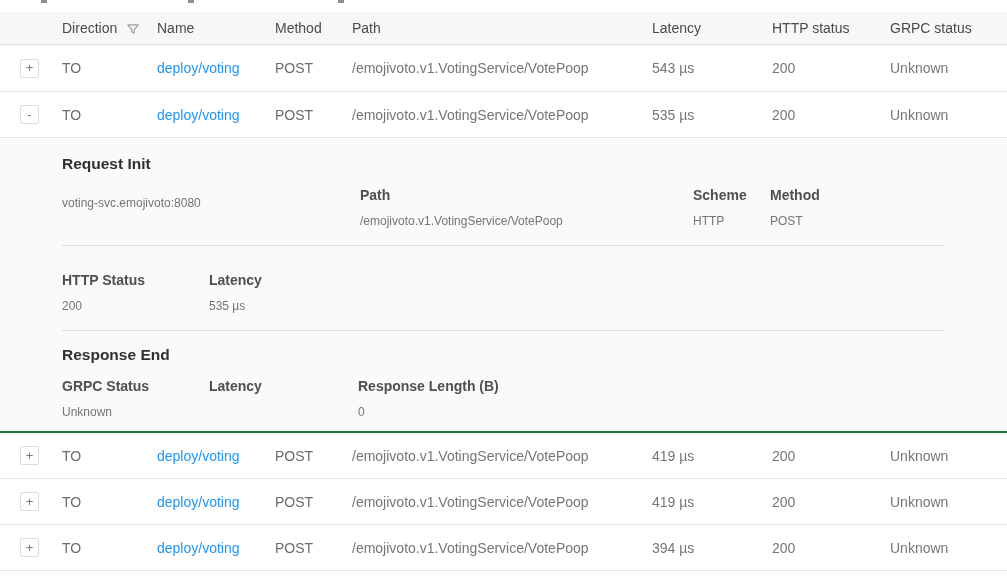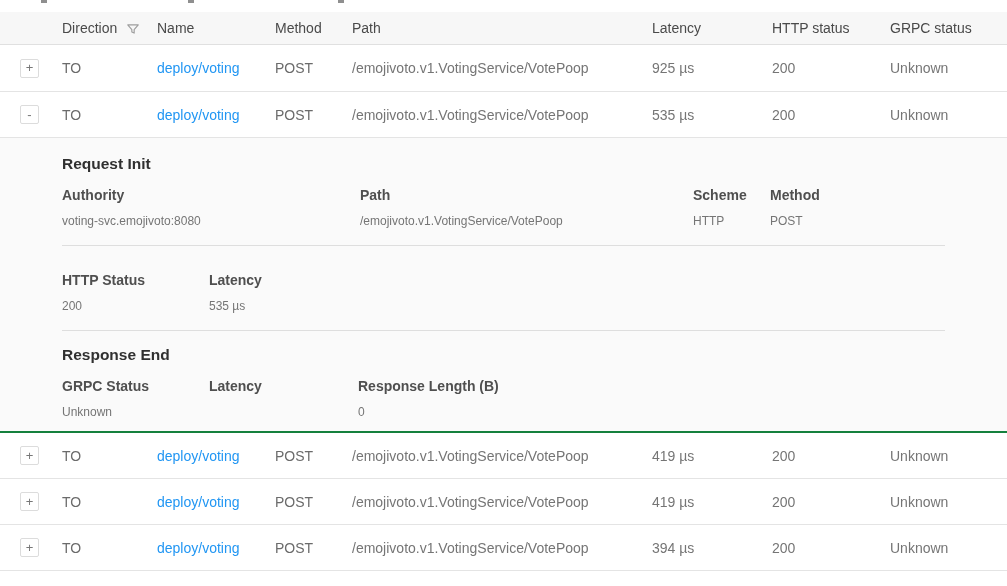--- a/index.html
+++ b/index.html
@@ -119,21 +119,21 @@
     <div class="cell">HTTP status</div>
     <div class="cell">GRPC status</div>
   </div>
 
   <div class="trow row-first">
     <div class="cell cell-expand"><button class="expand-btn">+</button></div>
     <div class="cell">TO</div>
     <div class="cell"><a class="link">deploy/voting</a></div>
     <div class="cell">POST</div>
     <div class="cell muted">/emojivoto.v1.VotingService/VotePoop</div>
-    <div class="cell muted">925 µs</div>
+    <div class="cell muted">543 µs</div>
     <div class="cell muted">200</div>
     <div class="cell muted">Unknown</div>
   </div>
 
   <div class="trow">
     <div class="cell cell-expand"><button class="expand-btn">-</button></div>
     <div class="cell">TO</div>
     <div class="cell"><a class="link">deploy/voting</a></div>
     <div class="cell">POST</div>
     <div class="cell muted">/emojivoto.v1.VotingService/VotePoop</div>
@@ -141,21 +141,20 @@
     <div class="cell muted">200</div>
     <div class="cell muted">Unknown</div>
   </div>
 
   <div class="detail-panel">
 
     <div class="detail-section">
       <div class="detail-heading">Request Init</div>
       <div class="detail-fields">
         <div class="detail-field" style="width:298px">
-          <div class="detail-label">Authority</div>
           <div class="detail-value">voting-svc.emojivoto:8080</div>
         </div>
         <div class="detail-field" style="width:333px">
           <div class="detail-label">Path</div>
           <div class="detail-value">/emojivoto.v1.VotingService/VotePoop</div>
         </div>
         <div class="detail-field" style="width:77px">
           <div class="detail-label">Scheme</div>
           <div class="detail-value">HTTP</div>
         </div>

